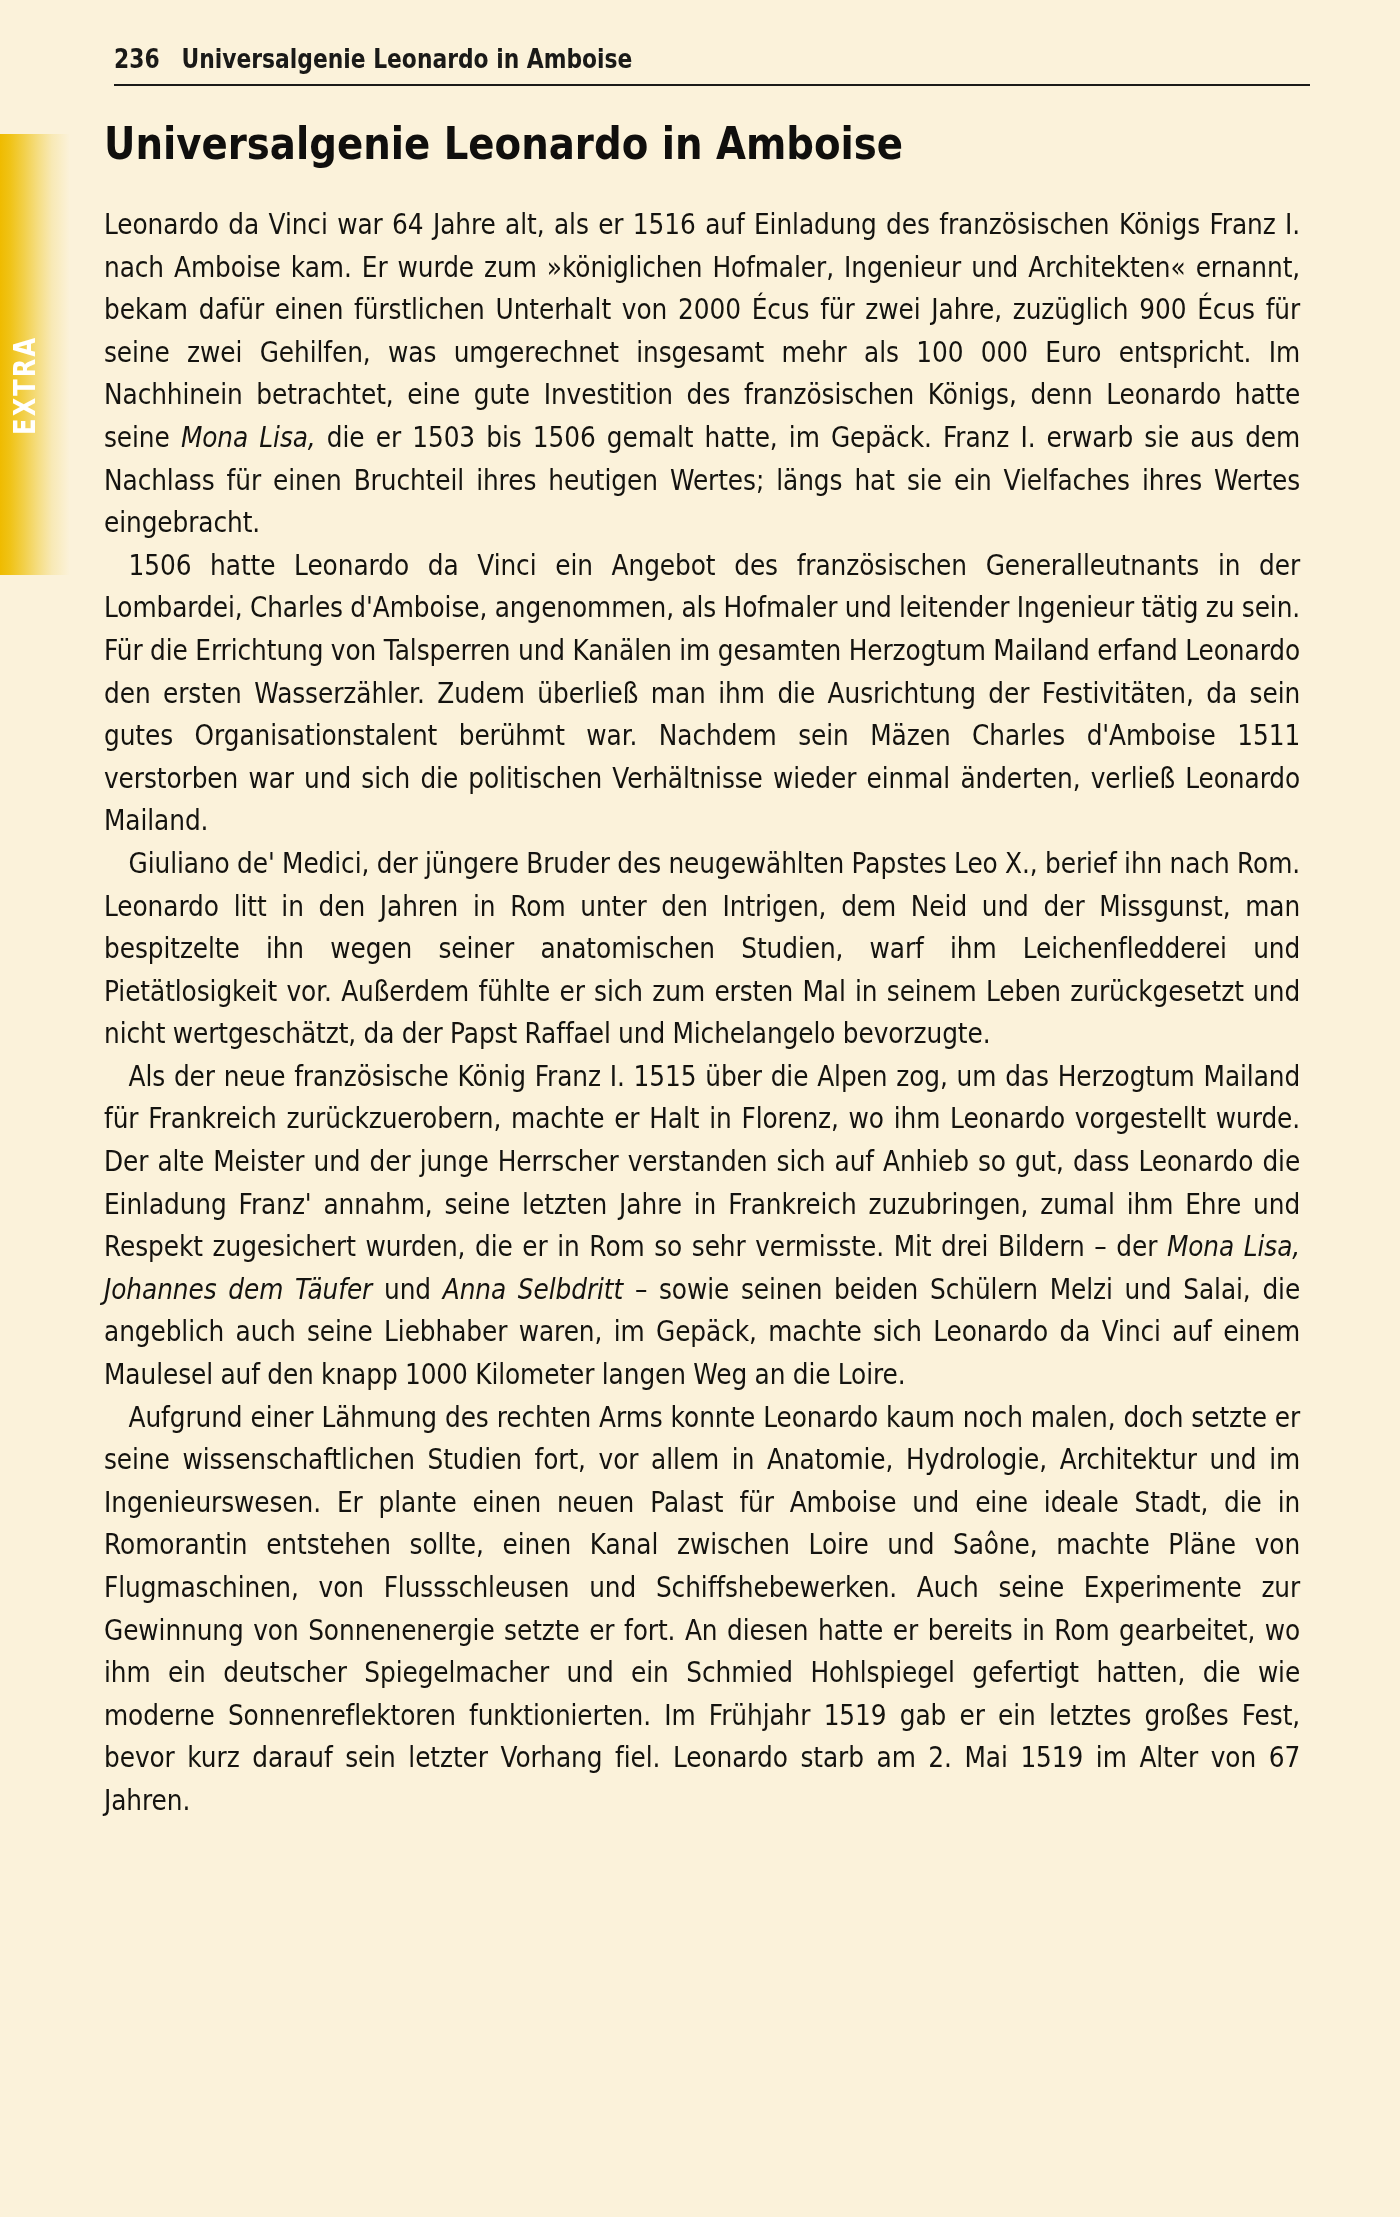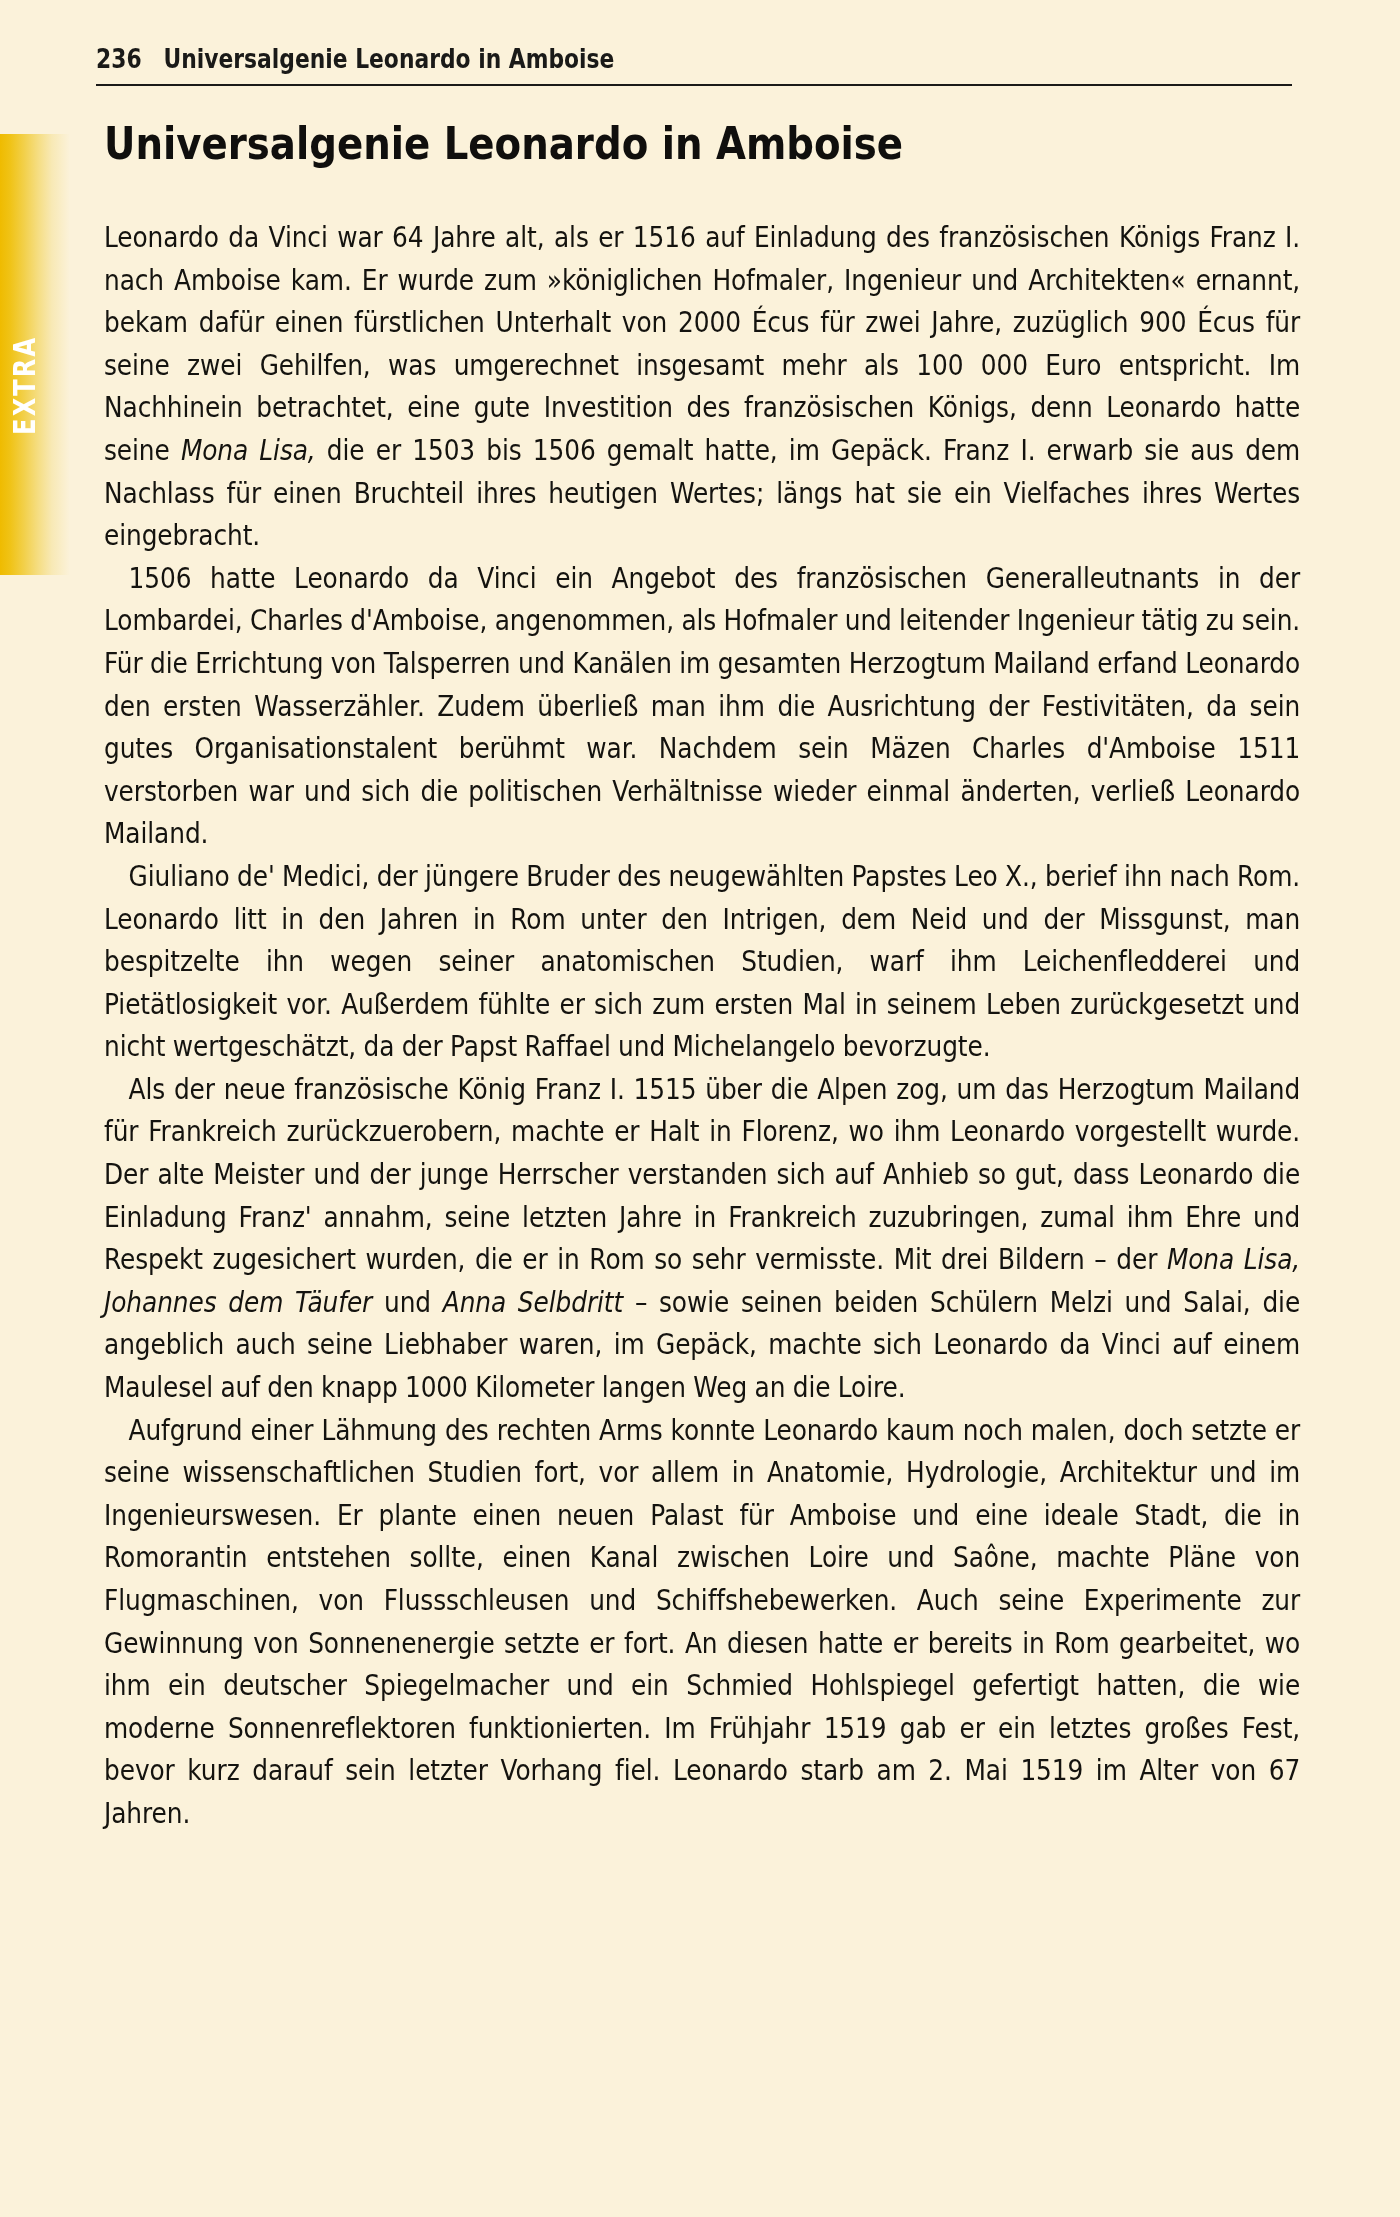--- a/index.html
+++ b/index.html
@@ -47,21 +47,21 @@
     font-weight: bold;
     letter-spacing: 2.5px;
     font-family: "DejaVu Sans", sans-serif;
     font-stretch: condensed;
     transform: rotate(-90deg) translate(-441px, 0) scaleX(0.86);
   }
 
   
   .running-head {
     position: absolute;
-    left: 96px;
+    left: 114px;
     top: 44px;
     width: 1196px;
   }
   .rh-row {
     display: flex;
     align-items: baseline;
     gap: 26px;
     font-family: "DejaVu Sans", sans-serif;
     font-size: 26px;
     font-weight: bold;
@@ -92,21 +92,21 @@
     line-height: 1.15;
     white-space: nowrap;
     transform: scaleX(0.86);
     transform-origin: left top;
   }
 
   
   .body-col {
     position: absolute;
     left: 104px;
-    top: 217px;
+    top: 204px;
     width: 1196px;
   }
   .body-col p {
     margin: 0;
     font-family: "DejaVu Sans", sans-serif;
     font-size: 28.4px;
     line-height: 42.6px;
     color: #14130f;
     text-align: justify;
     text-justify: inter-word;

